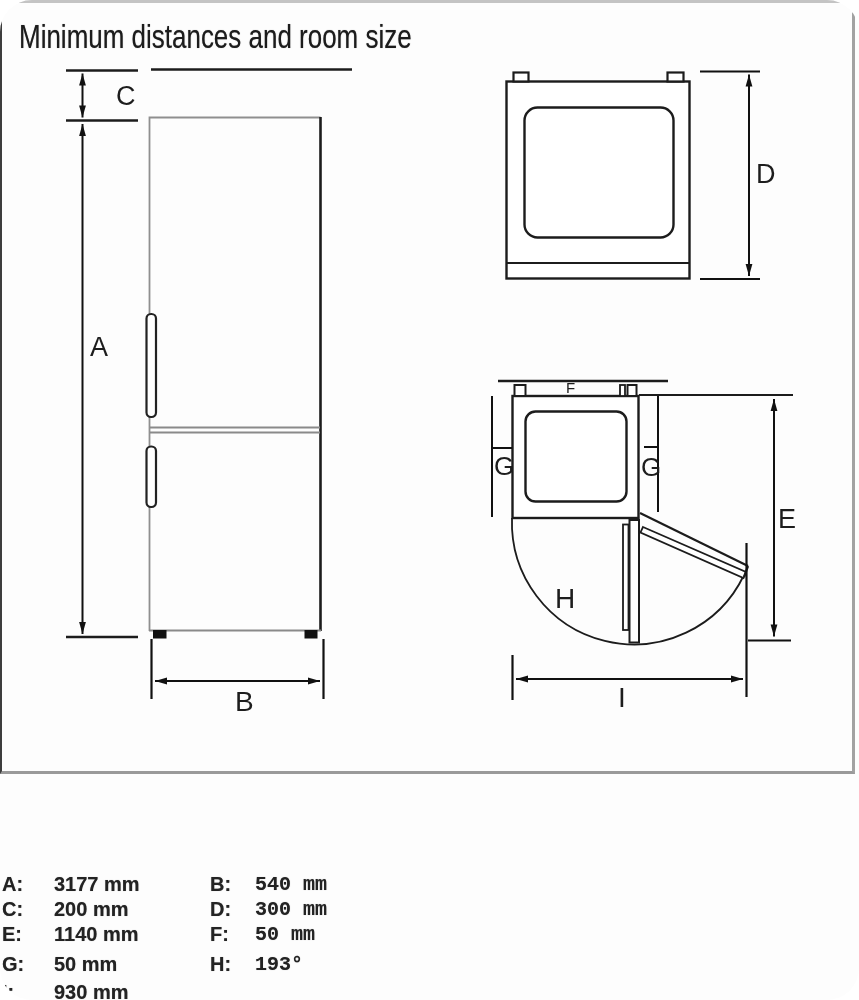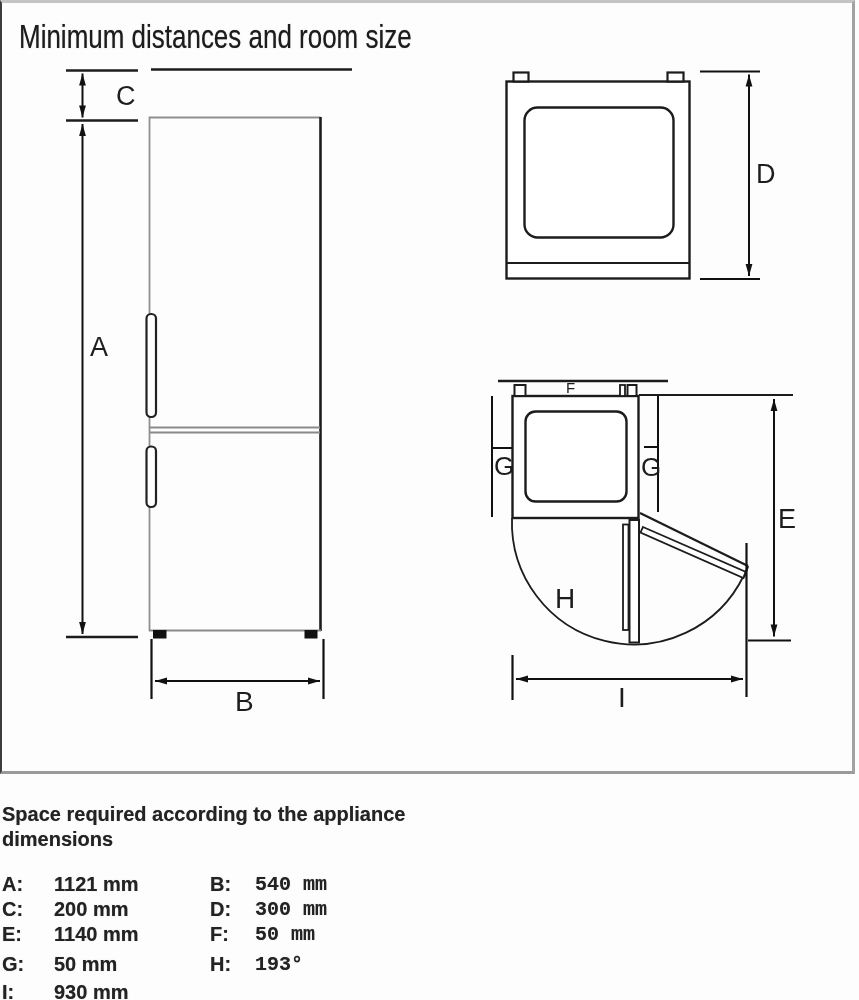--- a/index.html
+++ b/index.html
@@ -1,17 +1,17 @@
 <!DOCTYPE html>
 <html><head>
 <meta charset="utf-8">
 <style>
   html,body{margin:0;padding:0;background:#ffffff;}
   #page{position:relative;width:859px;height:1000px;background:#fdfdfd;overflow:hidden;
-        font-family:"Liberation Sans", sans-serif;}
+        font-family:"Liberation Sans", sans-serif;border-radius:32px;}
   .lbl{fill:#1d1d1d;font-family:"Liberation Sans", sans-serif;}
   #title{position:absolute;left:18.6px;top:17px;font-size:34px;color:#1c1c1c;text-shadow:0 0 0.9px rgba(28,28,28,0.55);
          white-space:nowrap;transform-origin:left top;transform:scaleX(0.764);}
   #caption{position:absolute;left:2px;top:802px;font-size:20px;font-weight:700;color:#232323;
            line-height:25px;white-space:nowrap;transform-origin:left top;text-shadow:0 0 0.7px rgba(35,35,35,0.5);}
   .trow{position:absolute;font-size:20px;font-weight:700;color:#232323;white-space:nowrap;text-shadow:0 0 0.7px rgba(35,35,35,0.5);}
   .c0{position:absolute;left:2px;}
   .c1{position:absolute;left:54px;}
   .c2{position:absolute;left:210px;}
   .c3{position:absolute;left:255px;font-family:Liberation Mono, monospace;}
@@ -142,25 +142,24 @@
 
     <path d="M512.5,655 V700" stroke="#111" stroke-width="2.2" fill="none"></path>
 
     <path d="M746.5,543 V697" stroke="#111" stroke-width="2.2" fill="none"></path>
 
     <path d="M516,679 H743" stroke="#111" stroke-width="2" fill="none" marker-start="url(#ah)" marker-end="url(#ah)"></path>
 
     <text class="lbl" x="618" y="707" font-size="28">I</text>
   </svg>
 
-  <div id="caption">Space required according to the appliance<br>dimensions</div>
 
   <div class="trow" style="top:873px;">
       <span class="c0">A:</span>
-      <span class="c1">1121 mm</span>
+      <span class="c1">3177 mm</span>
       <span class="c2">B:</span>
       <span class="c3">540 mm</span>
     </div>
 
   <div class="trow" style="top:898px;">
       <span class="c0">C:</span>
       <span class="c1">200 mm</span>
       <span class="c2">D:</span>
       <span class="c3">300 mm</span>
     </div>

